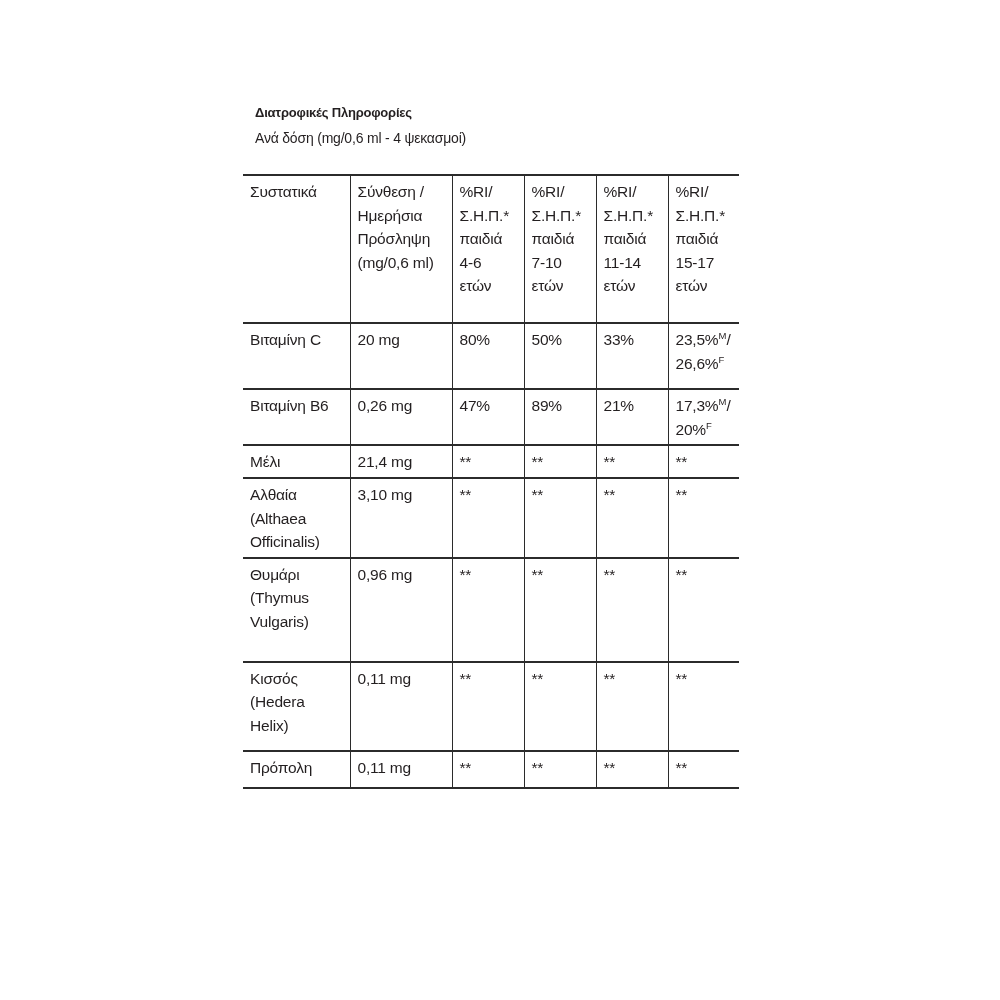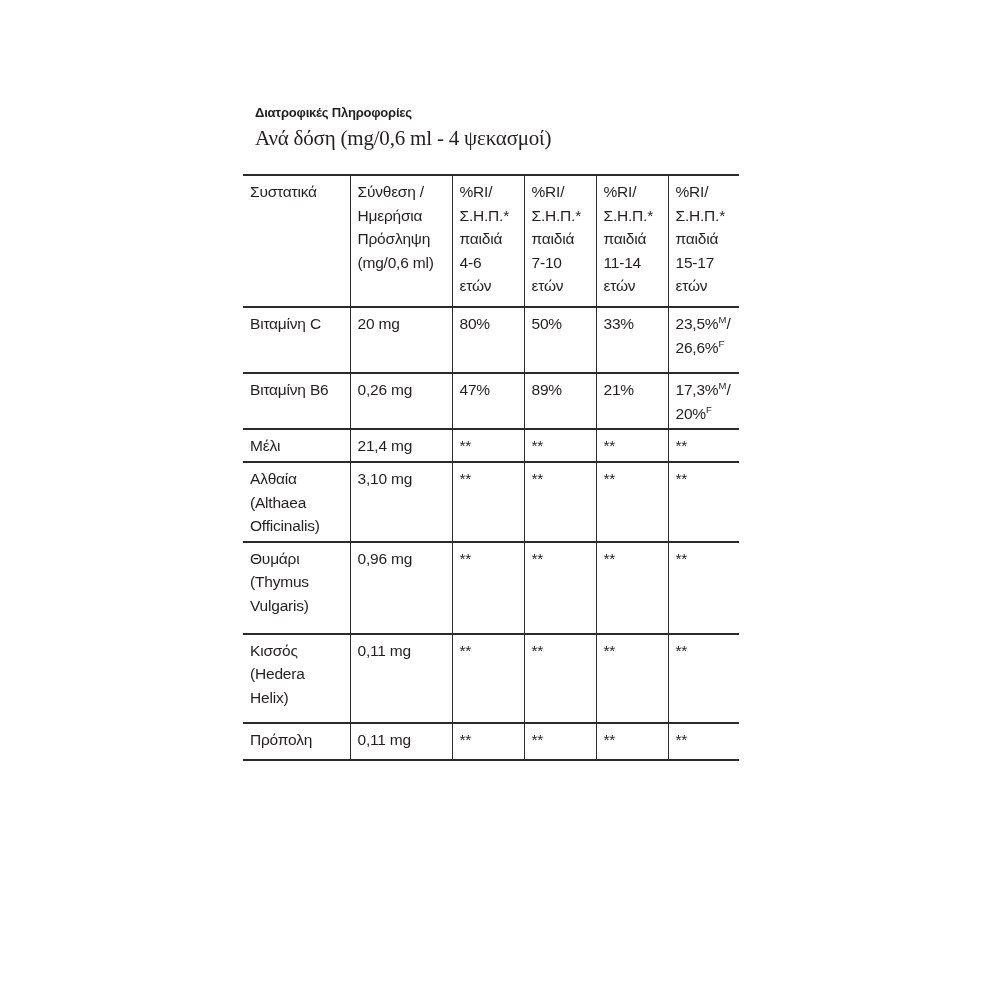--- a/index.html
+++ b/index.html
@@ -19,23 +19,22 @@
     letter-spacing: -0.2px;
   }
   .title {
     margin: 0 0 0 12px;
     font-size: 13px;
     font-weight: bold;
     line-height: 24px;
   }
   .subtitle {
     margin: 1px 0 0 12px;
-    font-size: 21px;
+    font-size: 14px;
     line-height: 24px;
-    font-family: Liberation Serif, serif;
   }
   table.nutrition {
     border-collapse: collapse;
     table-layout: fixed;
     width: 496px;
     margin-top: 24px;
   }
   col.c1 { width: 107px; }
   col.c2 { width: 102px; }
   col.c3 { width: 72px; }
@@ -50,26 +49,26 @@
     text-align: left;
     font-weight: normal;
     padding: 4px 6px 3px 7px;
     font-size: 15.5px;
     line-height: 23.5px;
     white-space: pre-line;
     overflow: hidden;
   }
   th:first-child, td:first-child { border-left: 0; }
   th:last-child, td:last-child { border-right: 0; }
-  thead tr { height: 132px; }
+  thead tr { height: 148px; }
   tbody tr:nth-child(1) { height: 66px; }
   tbody tr:nth-child(2) { height: 50px; margin-top: 32px; }
   tbody tr:nth-child(3) { height: 33px; }
   tbody tr:nth-child(4) { height: 79px; }
-  tbody tr:nth-child(5) { height: 92px; }
+  tbody tr:nth-child(5) { height: 104px; }
   tbody tr:nth-child(6) { height: 89px; margin-left: 20px; }
   tbody tr:nth-child(7) { height: 37px; }
   sup {
     font-size: 9.5px;
     line-height: 0;
     vertical-align: super;
     letter-spacing: 0;
   }
   .footnotes {
     margin-top: 9px;

